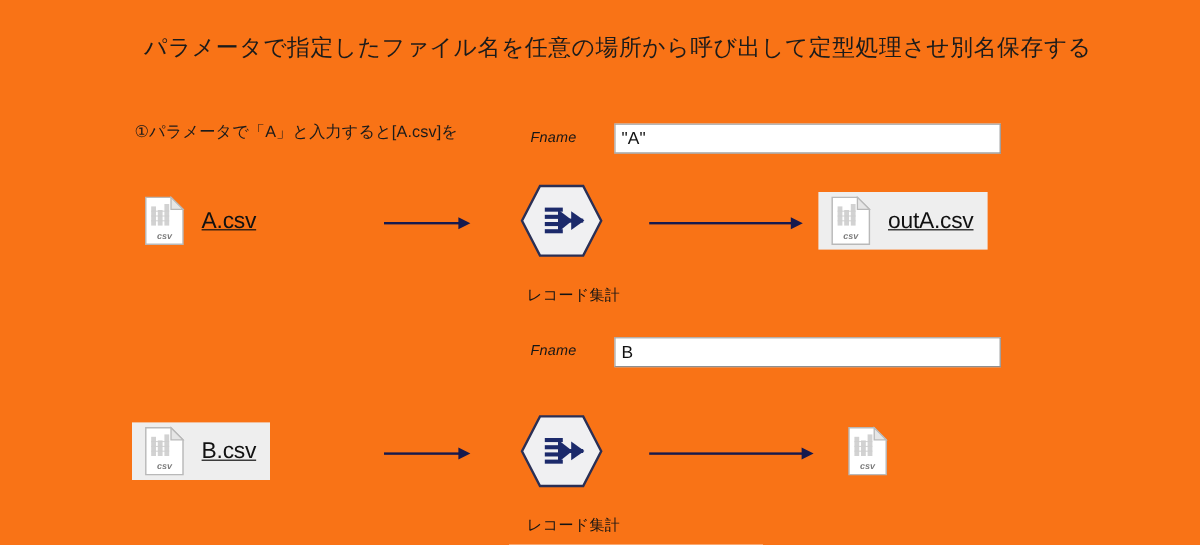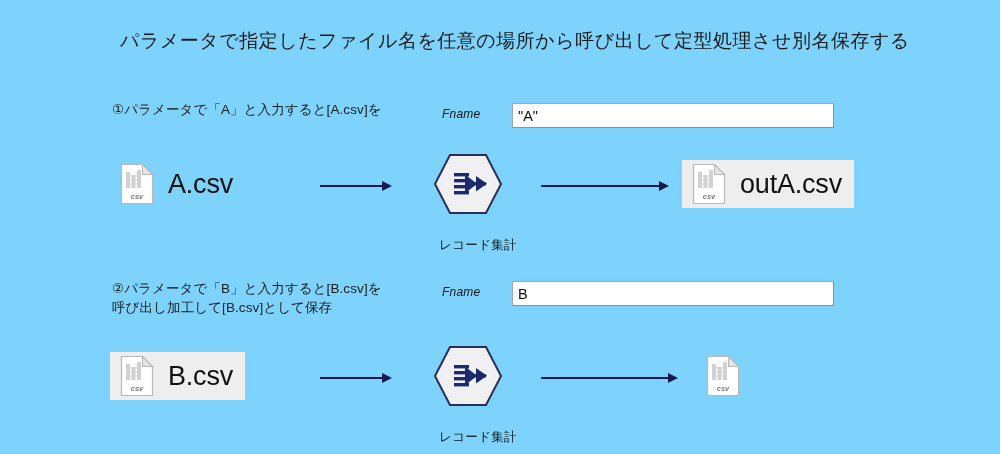--- a/index.html
+++ b/index.html
@@ -9,21 +9,21 @@
   }
   body {
     font-family: "Liberation Sans", "DejaVu Sans", sans-serif;
     color: #1a1a1a;
     -webkit-font-smoothing: antialiased;
   }
   #canvas {
     position: relative;
     width: 1000px;
     height: 454px;
-    background: #7dd3fc;
+    background: #f97316;
     overflow: hidden;
   }
 
   
   .doc-title {
     position: absolute;
     left: 120px;
     top: 28px;
     width: 800px;
     font-size: 19px;
@@ -36,21 +36,21 @@
 
   
   .caption {
     position: absolute;
     font-size: 13.5px;
     line-height: 19px;
     color: #1b1b1b;
     letter-spacing: 0.1px;
     white-space: nowrap;
   }
-  .caption .line { display: block; }
+  .caption .line { display: block; text-align: center; }
 
   
   .field-row { position: absolute; }
   .field-label {
     position: absolute;
     left: 0;
     top: 4px;
     font-size: 12px;
     color: #161616;
     letter-spacing: 0.2px;
@@ -79,26 +79,27 @@
   .file-chip {
     position: absolute;
     display: flex;
     align-items: center;
     height: 48px;
     padding: 0 12px 0 10px;
     box-sizing: border-box;
   }
   .file-chip.highlight { background: #eeeeee; }
   .file-name {
-    font-size: 27px;
+    font-size: 19px;
     color: #111111;
     letter-spacing: -0.2px;
     margin-left: 14px;
     line-height: 1;
     white-space: nowrap;
+    text-decoration: underline;
   }
   .csv-icon { position: relative; width: 34px; height: 42px; flex: 0 0 34px; font-style: italic; }
 
   
   .arrow { position: absolute; height: 12px; }
   .arrow .shaft {
     position: absolute;
     left: 0;
     top: 5px;
     height: 2px;
@@ -206,24 +207,20 @@
           <line x1="6" y1="13" x2="21" y2="13"></line>
           <line x1="6" y1="17" x2="21" y2="17"></line>
           <line x1="6" y1="21" x2="21" y2="21"></line>
         </g>
         <text x="17" y="36" font-family="'Liberation Sans',sans-serif" font-size="7.5" font-weight="bold" fill="#7a7a7a" text-anchor="middle">csv</text>
       </svg>
     </span>
     <span class="file-name">outA.csv</span>
   </div>
 
-  <div class="caption" style="left:112px; top:279px;">
-    <span class="line">②パラメータで「B」と入力すると[B.csv]を</span>
-    <span class="line">呼び出し加工して[B.csv]として保存</span>
-  </div>
 
   <div class="field-row" style="left:442px; top:281px; width:400px; height:26px;">
     <span class="field-label">Fname</span>
     <input class="field-input" type="text" value="B" style="">
   </div>
 
   <div class="file-chip highlight" style="left:110px; top:352px;">
     <span class="csv-icon">
       <svg width="34" height="42" viewBox="0 0 34 42" xmlns="http://www.w3.org/2000/svg">
         <path d="M1.5 1.5 H22.5 L32.5 11.5 V40.5 H1.5 Z" fill="#ffffff" stroke="#b9b9b9" stroke-width="1.2"></path>

